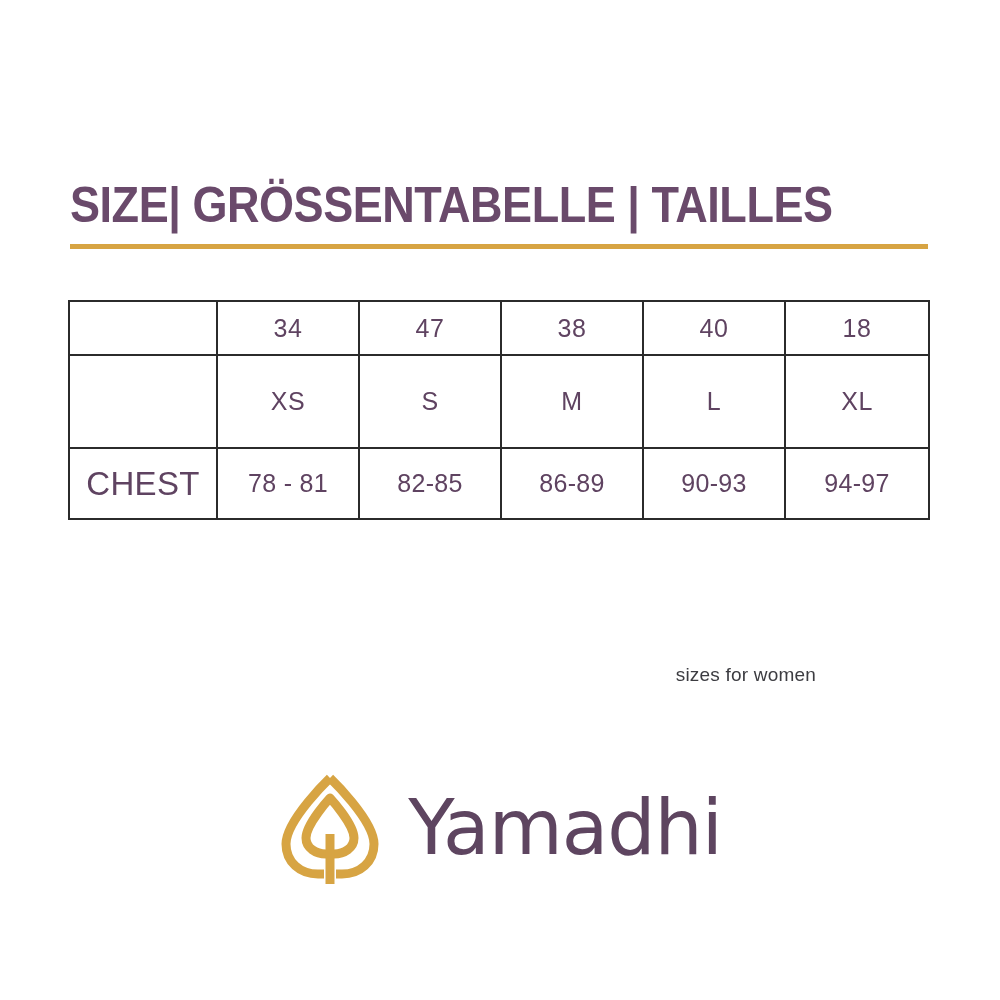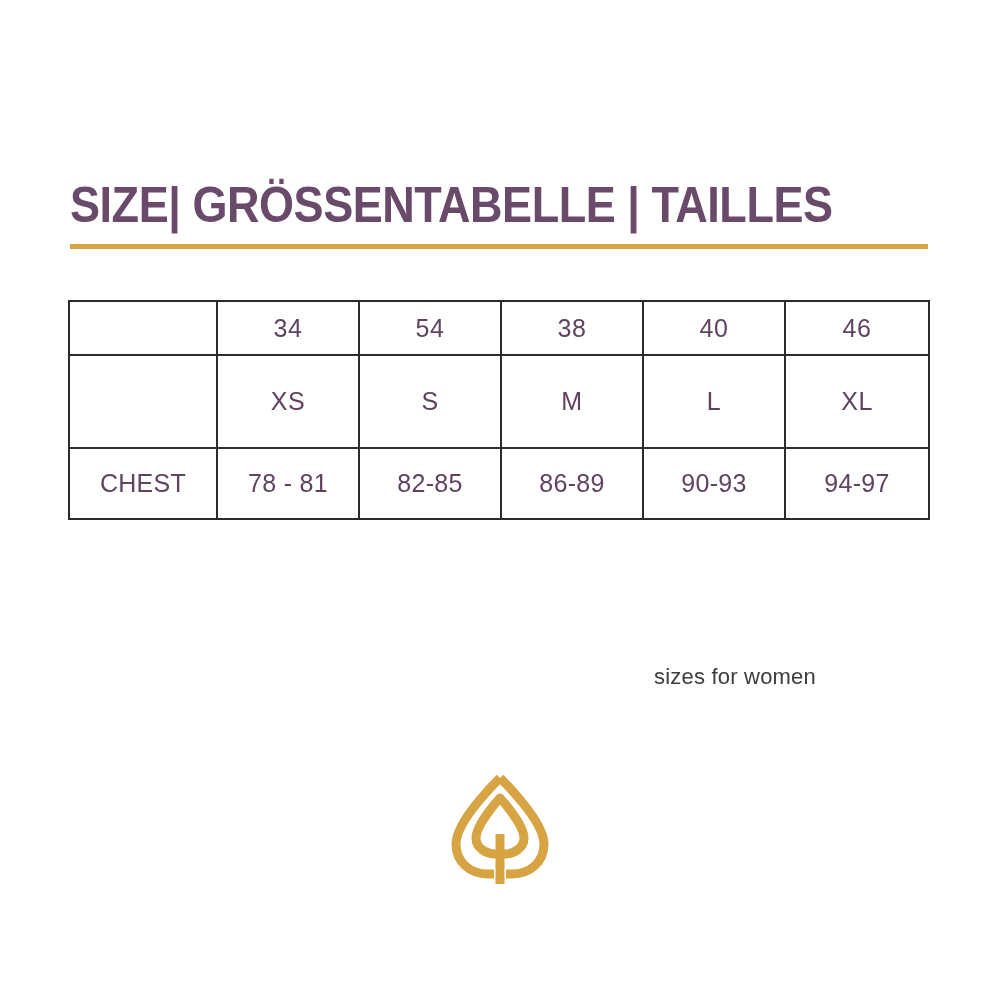--- a/index.html
+++ b/index.html
@@ -81,39 +81,39 @@
     font-size: 25px;
     font-weight: 700;
     letter-spacing: 0.5px;
   }
   td.letter {
     font-size: 25px;
     font-weight: 400;
     letter-spacing: 0.5px;
   }
   td.rowlabel {
-    font-size: 25px;
+    font-size: 33px;
     font-weight: 700;
     text-align: left;
     padding-left: 18px;
     letter-spacing: 0.3px;
   }
   td.val {
     font-size: 25px;
     font-weight: 400;
     letter-spacing: 0.3px;
   }
   td.blank { }
 
   
   .caption {
     position: absolute;
     right: 72px;
     top: 664px;
-    font-size: 22px;
+    font-size: 19px;
     color: #3c3c41;
     font-weight: 400;
     letter-spacing: 0.2px;
     margin-left: 9px;
   }
 
   
   .logo {
     position: absolute;
     left: 0;
@@ -155,24 +155,24 @@
         <col class="c-size">
         <col class="c-size">
         <col class="c-size">
         <col class="c-size">
         <col class="c-last">
       </colgroup>
       <tbody>
         <tr class="row-num">
           <td class="blank"></td>
           <td class="num">34</td>
-          <td class="num">54</td>
+          <td class="num">47</td>
           <td class="num">38</td>
           <td class="num">40</td>
-          <td class="num">46</td>
+          <td class="num">18</td>
         </tr>
         <tr class="row-letter">
           <td class="blank"></td>
           <td class="letter">XS</td>
           <td class="letter">S</td>
           <td class="letter">M</td>
           <td class="letter">L</td>
           <td class="letter">XL</td>
         </tr>
 
@@ -207,15 +207,16 @@
                  C 52 26, 76 52, 76 66
                  C 76 76, 66 82, 56 82
                  L 52 82
                  L 48 82
                  C 38 82, 28 76, 28 66
                  C 28 52, 52 26, 52 26 Z"></path>
 
         <path d="M52 62 L52 112"></path>
       </svg>
     </span>
+    <span class="logo-word">Yamadhi</span>
   </div>
 
 </div>
 
 </body></html>

